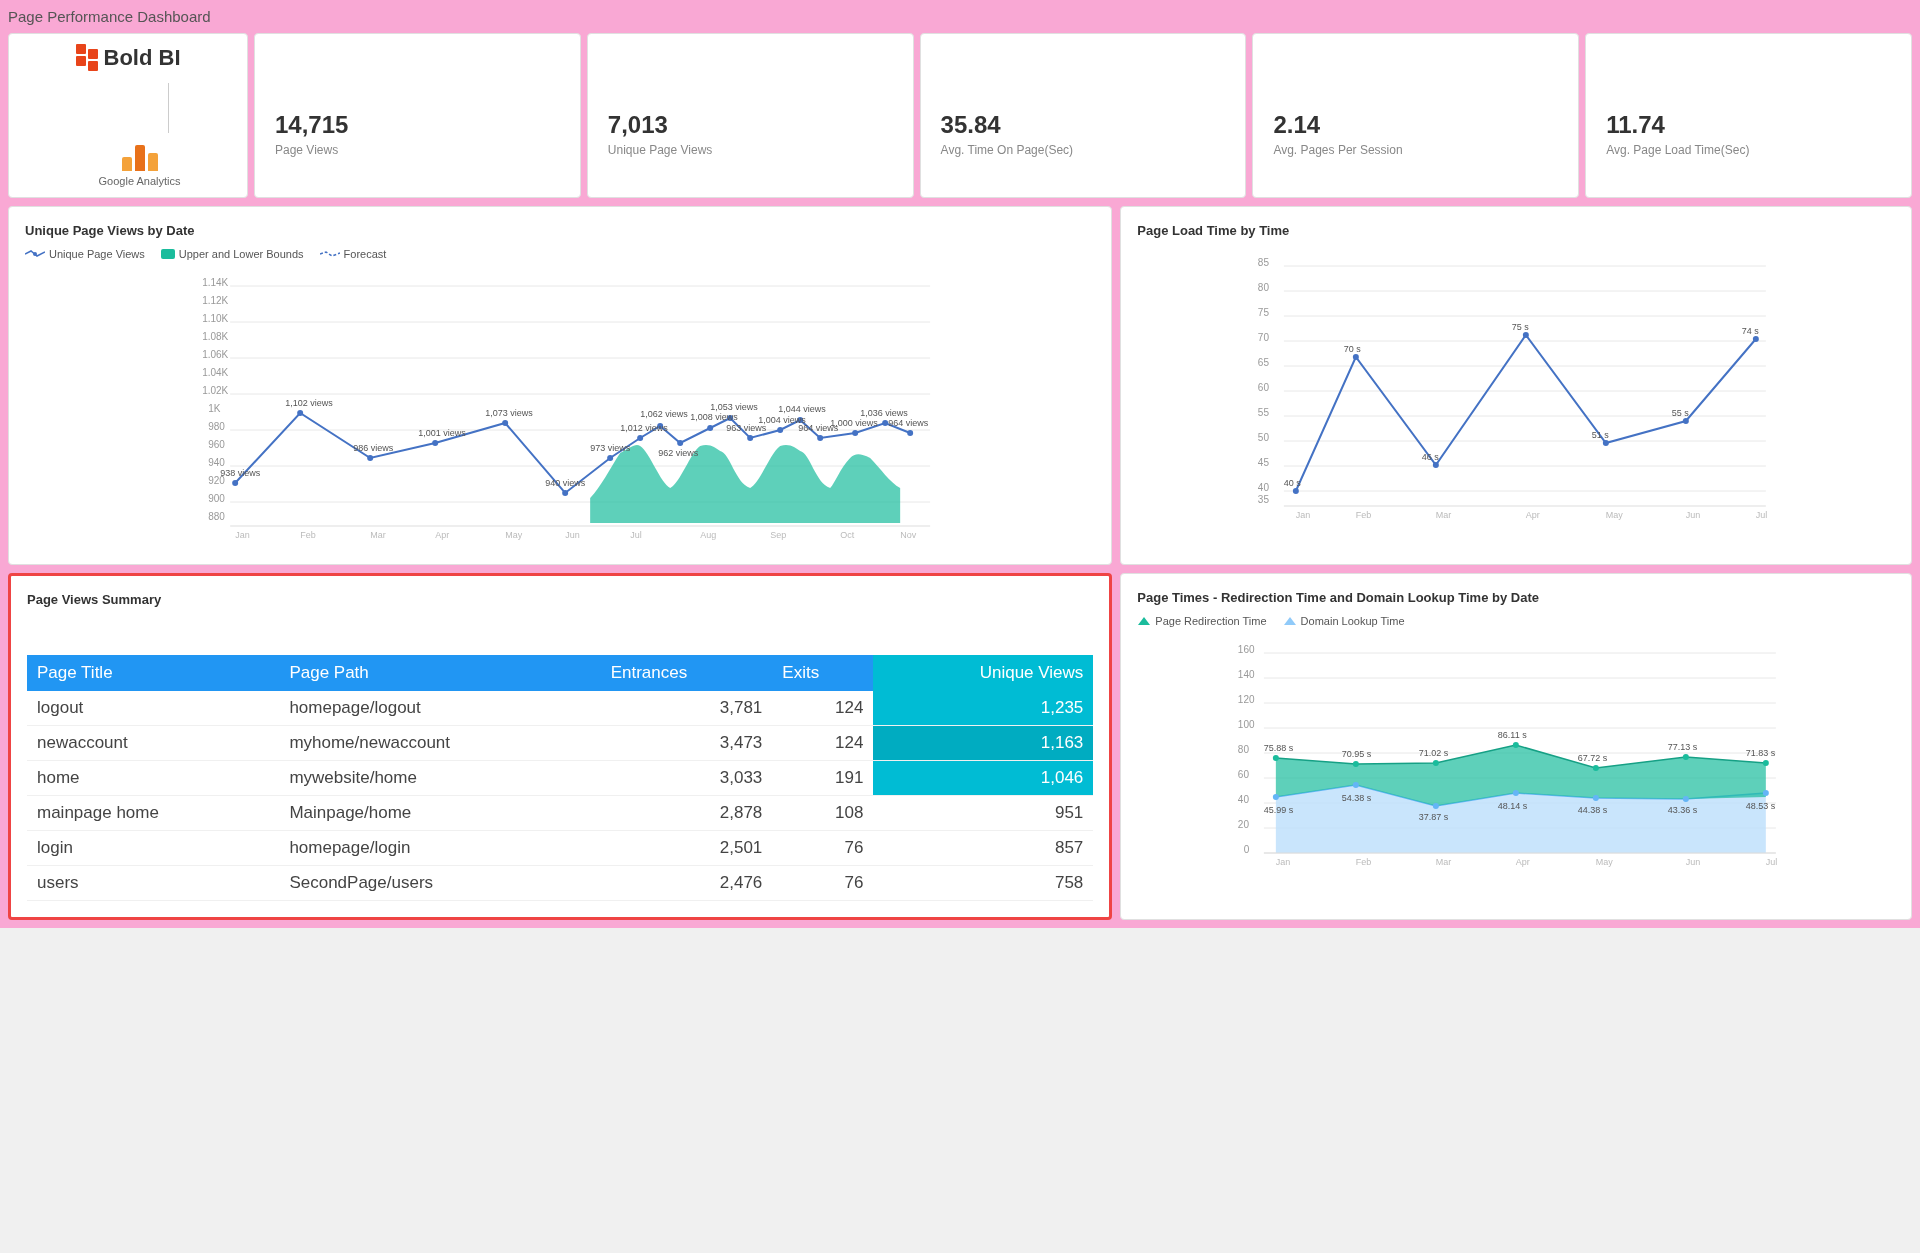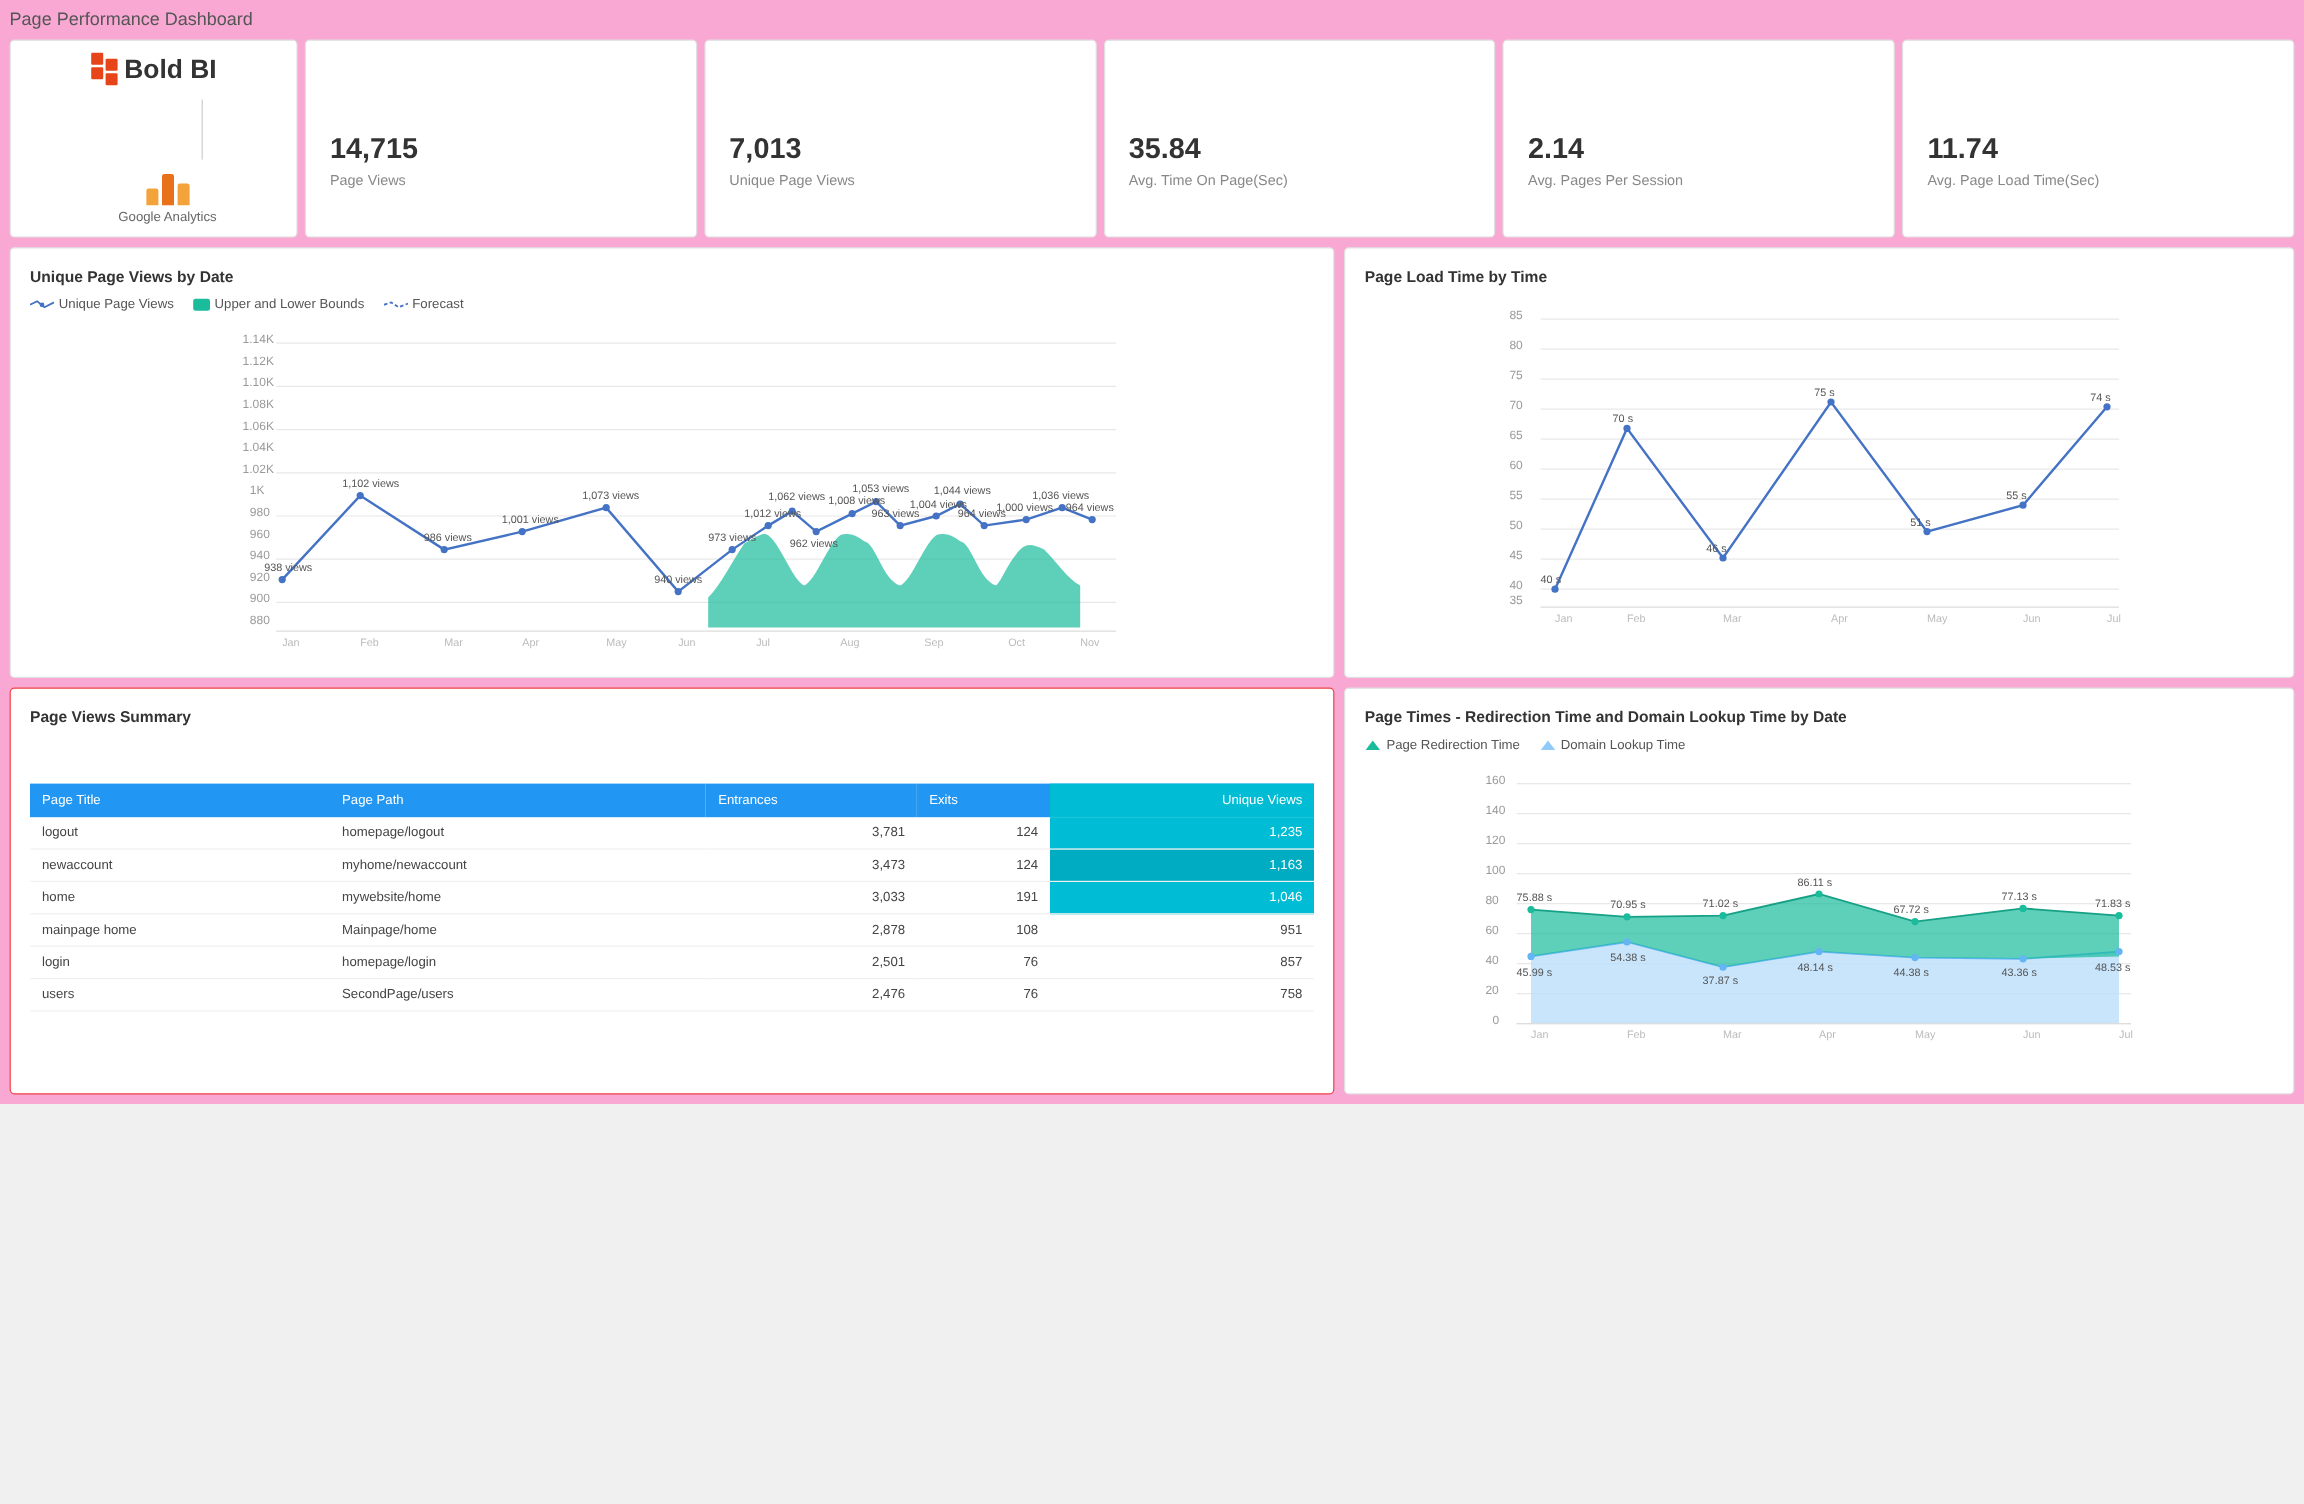--- a/index.html
+++ b/index.html
@@ -35,26 +35,26 @@
     .chart-title { font-size: 13px; font-weight: 600; color: #333; margin-bottom: 10px; }
 
     .legend { display: flex; gap: 16px; margin-bottom: 8px; font-size: 11px; color: #555; align-items: center; }
     .legend-item { display: flex; align-items: center; gap: 4px; }
     .legend-box { width: 14px; height: 10px; border-radius: 2px; }
 
     .chart-area { position: relative; width: 100%; height: 280px; text-decoration: underline; }
 
     
     .bottom-row { display: flex; gap: 8px; }
-    .table-card { background: white; border: 1px solid #ef4444; border-radius: 4px; padding: 16px; flex: 0 0 58%; }
+    .table-card { background: white; border: 3px solid #ef4444; border-radius: 4px; padding: 16px; flex: 0 0 58%; }
     .chart-card-bottom { background: white; border: 1px solid #e0e0e0; border-radius: 4px; padding: 16px; flex: 1; }
 
     .section-title { font-size: 13px; font-weight: 600; color: #333; margin-bottom: 10px; }
 
-    table { width: 100%; border-collapse: collapse; font-size: 11px; margin-top: 48px; }
+    table { width: 100%; border-collapse: collapse; font-size: 17px; margin-top: 48px; }
     thead tr { background: #2196f3; color: white; }
     thead th { padding: 8px 10px; text-align: left; font-weight: 500; }
     thead th:nth-child(3), thead th:nth-child(4) { }
     thead th:nth-child(5) { background: #00bcd4; text-align: right; }
     tbody tr { border-bottom: 1px solid #f0f0f0; }
     tbody td { padding: 7px 10px; color: #444; }
     tbody td:nth-child(3), tbody td:nth-child(4) { text-align: right; }
     .unique-views-cell { background: #00bcd4; color: white; text-align: right; padding: 7px 10px; }
     .unique-views-cell-2 { background: #00acc1; color: white; text-align: right; padding: 7px 10px; }
 

